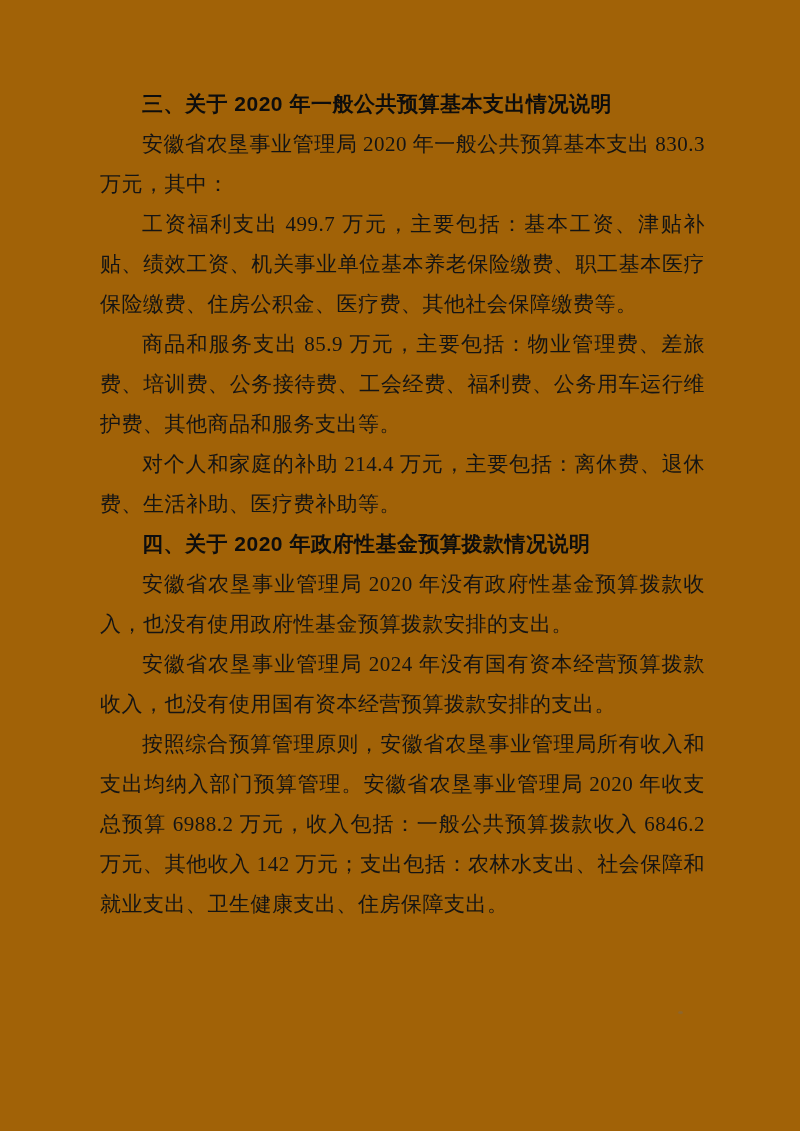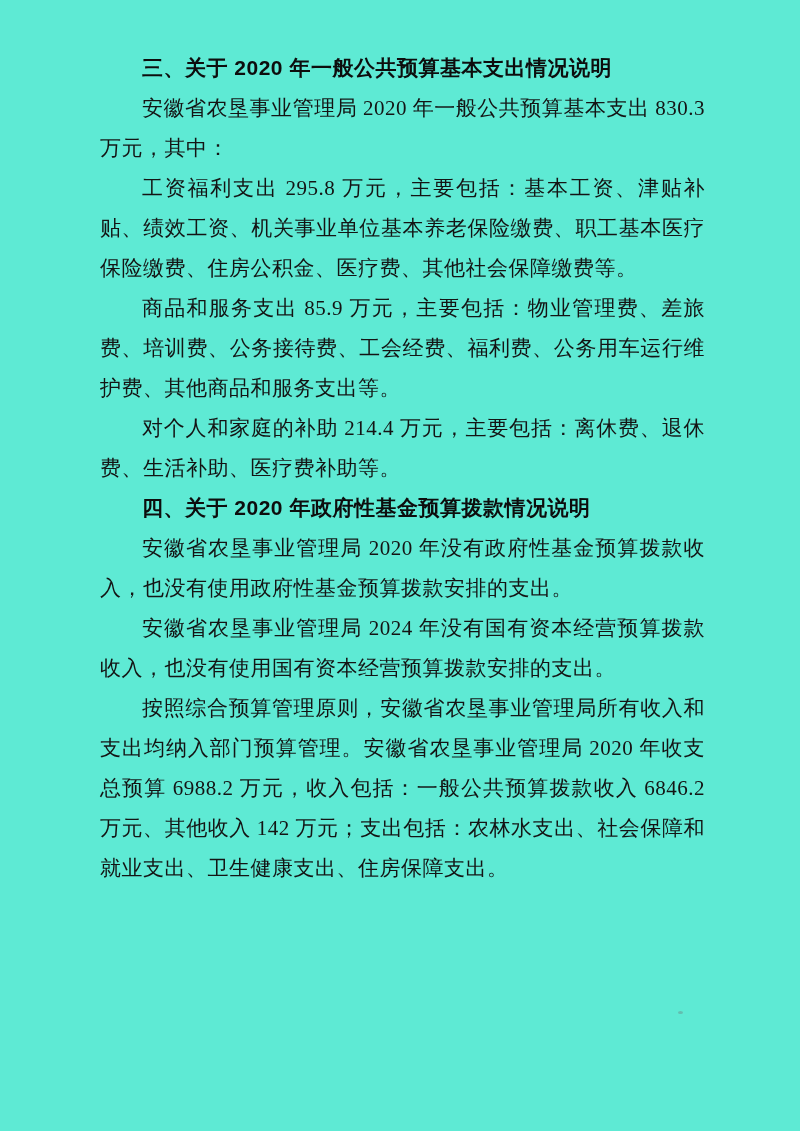--- a/index.html
+++ b/index.html
@@ -4,23 +4,23 @@
 <style>
   html, body {
     margin: 0;
     padding: 0;
     background: #ffffff;
   }
   .page {
     position: relative;
     width: 800px;
     height: 1131px;
-    background: #5eead4;
+    background: #a16207;
     box-sizing: border-box;
-    padding: 48px 95px 0 100px;
+    padding: 84px 95px 0 100px;
     overflow: hidden;
     color: #141414;
   }
   .block {
     font-size: 21px;
     line-height: 40px;
     margin: 0;
   }
   .heading {
     font-family: "Liberation Sans", "DejaVu Sans", sans-serif;
@@ -57,21 +57,21 @@
     border-radius: 50%;
     background: rgba(110, 110, 110, 0.35);
   }
 </style>
 </head>
 <body>
 
 <div class="page">
   <div class="block heading">三、关于 2020 年一般公共预算基本支出情况说明</div>
   <div class="block para">安徽省农垦事业管理局 2020 年一般公共预算基本支出 830.3 万元，其中：</div>
-  <div class="block para">工资福利支出 295.8 万元，主要包括：基本工资、津贴补贴、绩效工资、机关事业单位基本养老保险缴费、职工基本医疗保险缴费、住房公积金、医疗费、其他社会保障缴费等。</div>
+  <div class="block para">工资福利支出 499.7 万元，主要包括：基本工资、津贴补贴、绩效工资、机关事业单位基本养老保险缴费、职工基本医疗保险缴费、住房公积金、医疗费、其他社会保障缴费等。</div>
   <div class="block para">商品和服务支出 85.9 万元，主要包括：物业管理费、差旅费、培训费、公务接待费、工会经费、福利费、公务用车运行维护费、其他商品和服务支出等。</div>
   <div class="block para">对个人和家庭的补助 214.4 万元，主要包括：离休费、退休费、生活补助、医疗费补助等。</div>
   <div class="block heading">四、关于 2020 年政府性基金预算拨款情况说明</div>
   <div class="block para">安徽省农垦事业管理局 2020 年没有政府性基金预算拨款收入，也没有使用政府性基金预算拨款安排的支出。</div>
   <div class="block para">安徽省农垦事业管理局 2024 年没有国有资本经营预算拨款收入，也没有使用国有资本经营预算拨款安排的支出。</div>
   <div class="block para">按照综合预算管理原则，安徽省农垦事业管理局所有收入和支出均纳入部门预算管理。安徽省农垦事业管理局 2020 年收支总预算 6988.2 万元，收入包括：一般公共预算拨款收入 6846.2 万元、其他收入 142 万元；支出包括：农林水支出、社会保障和就业支出、卫生健康支出、住房保障支出。</div>
 
   <div class="artifact"></div>
 </div>
 

